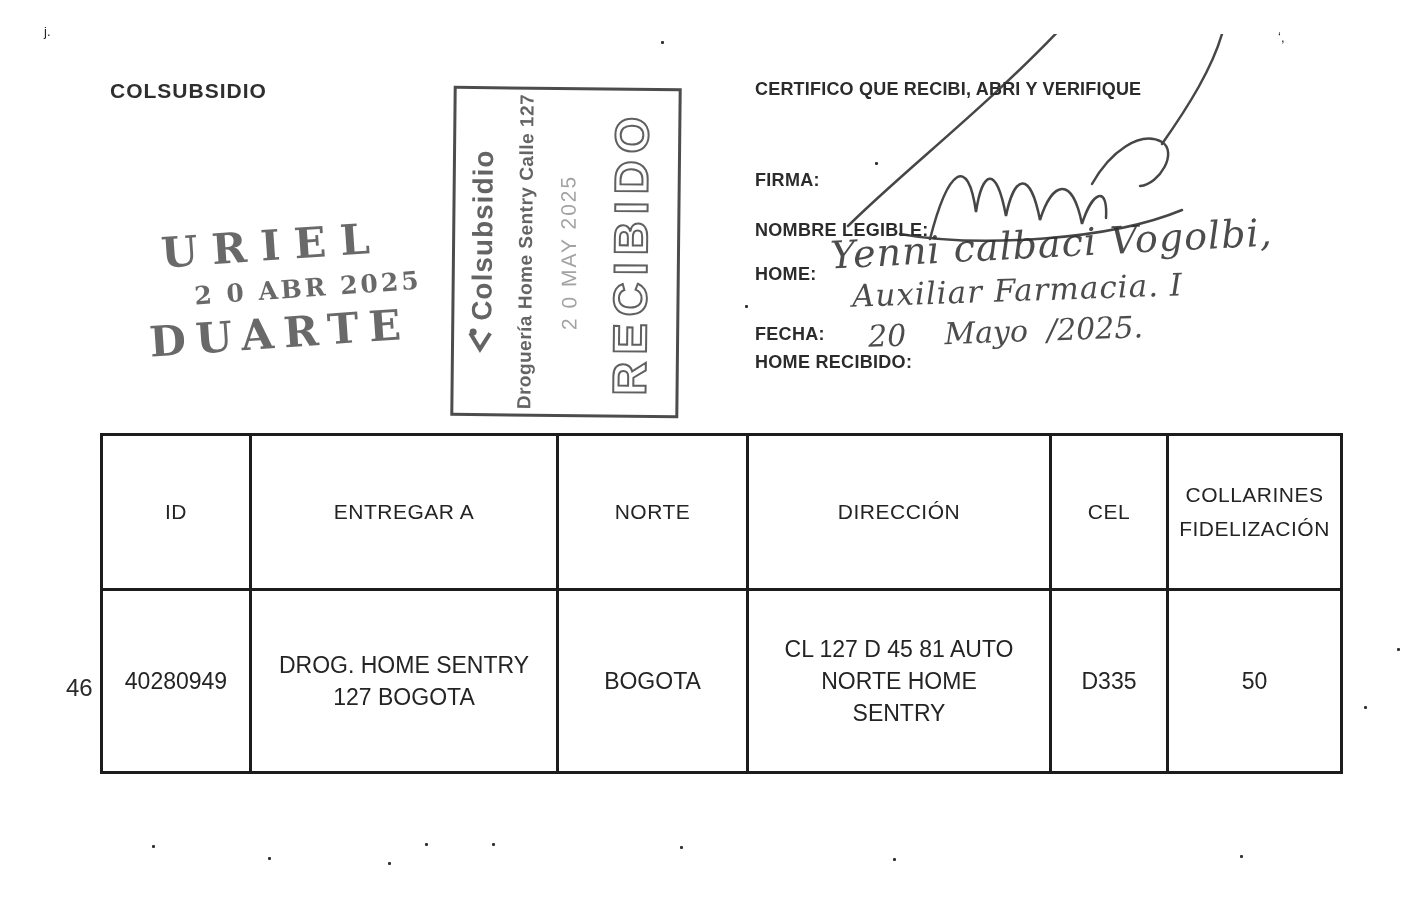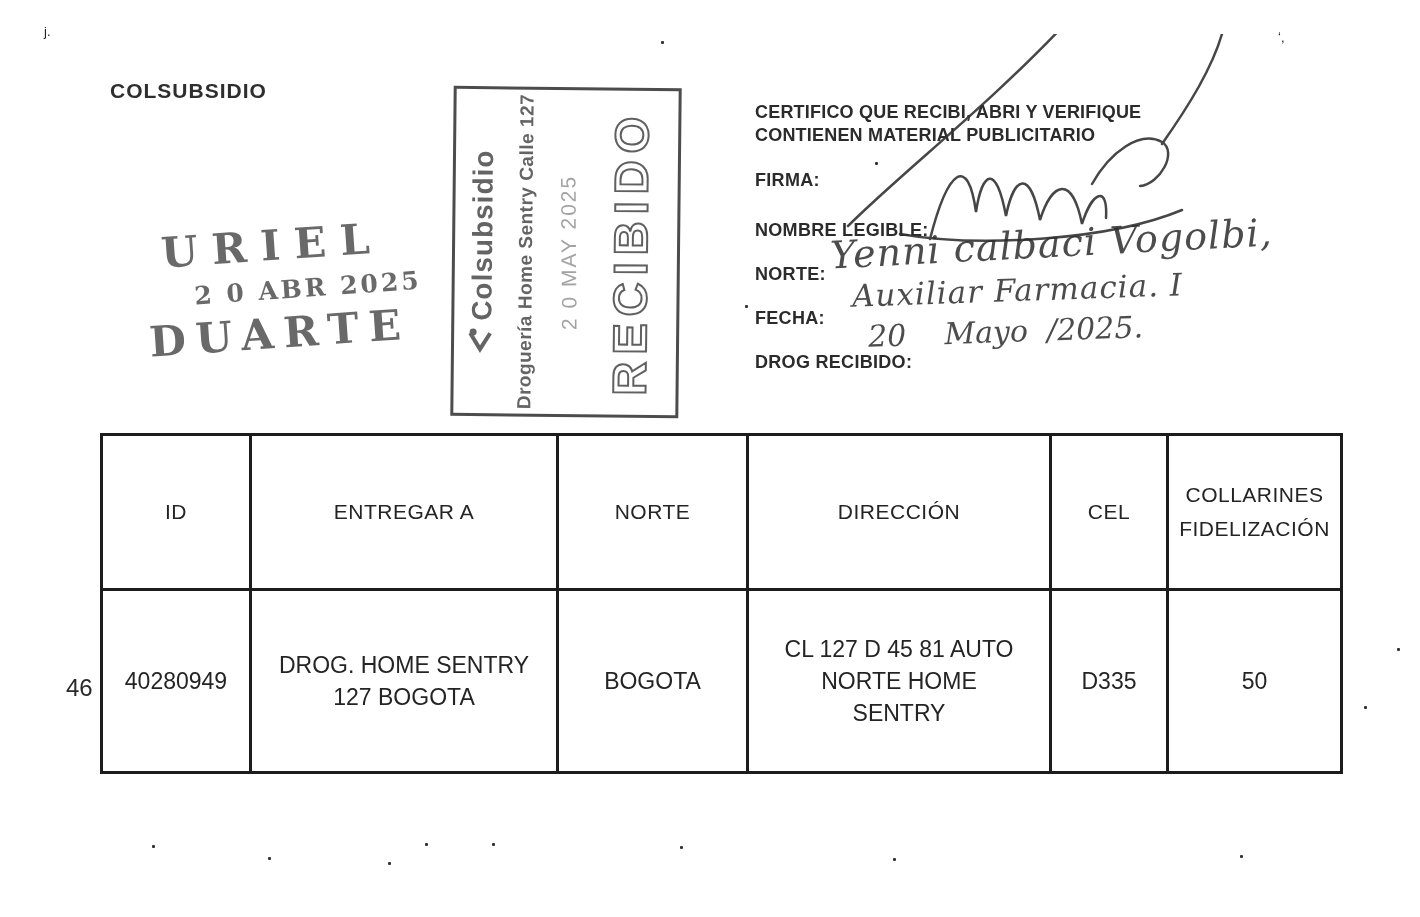--- a/index.html
+++ b/index.html
@@ -33,21 +33,21 @@
     display:flex;align-items:center;white-space:nowrap;}
   .stamp-date{font-size:21px;letter-spacing:2px;height:44px;opacity:.6;
     display:flex;align-items:center;transform:rotate(-1deg);}
   .stamp-status{font-size:47px;font-weight:bold;letter-spacing:7px;
     font-family:"Liberation Sans",sans-serif;color:transparent;
     -webkit-text-stroke:2px #454545;height:78px;display:flex;align-items:center;}
   .logo-icon{display:inline-block;width:26px;height:30px;}
 
   
   .cert-text{left:755px;top:78px;font-size:18px;font-weight:bold;
-    line-height:23px;letter-spacing:.2px;color:#2b2b2b;margin-top:23px;}
+    line-height:23px;letter-spacing:.2px;color:#2b2b2b;}
   .field-label{left:755px;font-size:18px;font-weight:bold;letter-spacing:.3px;color:#2b2b2b;}
 
   
   .hw{font-family:"DejaVu Serif",serif;font-style:italic;color:#2d2d2d;
     opacity:.85;white-space:pre;}
   .hw-name{left:830px;top:222px;font-size:38px;transform:rotate(-3deg);letter-spacing:1px;}
   .hw-cargo{left:852px;top:272px;font-size:31px;transform:rotate(-2deg);letter-spacing:1px;}
   .hw-fecha{left:868px;top:314px;font-size:30px;transform:rotate(-2deg);}
   .sig-svg{left:810px;top:34px;}
 
@@ -93,28 +93,27 @@
       <span>Colsubsidio</span>
     </div>
     <div class="stamp-location">Droguería Home Sentry Calle 127</div>
     <div class="stamp-date">2 0 MAY 2025</div>
     <div class="stamp-status">RECIBIDO</div>
   </div>
 </div>
 
 <div class="abs cert-text">
   <div>CERTIFICO QUE RECIBI, ABRI Y VERIFIQUE</div>
-  <div>CONTIENEN MATERIAL PUBLICITARIO</div>
 </div>
 
 <div class="abs field-label" style="top:170px;">FIRMA:</div>
 <div class="abs field-label" style="top:220px;">NOMBRE LEGIBLE:</div>
-<div class="abs field-label" style="top:264px;">NORTE:</div>
-<div class="abs field-label" style="top:308px;">FECHA:</div>
-<div class="abs field-label" style="top:352px;">DROG RECIBIDO:</div>
+<div class="abs field-label" style="top:264px;">HOME:</div>
+<div class="abs field-label" style="top:324px;">FECHA:</div>
+<div class="abs field-label" style="top:352px;">HOME RECIBIDO:</div>
 
 <svg class="abs sig-svg" width="470" height="210" viewBox="0 0 470 210">
   <g fill="none" stroke="#333" stroke-width="2.5" stroke-linecap="round" opacity="0.9">
     <path d="M38 192 C 90 140, 180 70, 255 -10"></path>
     <path d="M120 205 C 138 135, 158 120, 166 178 C 172 138, 186 128, 196 182 C 204 142, 220 134, 230 186 C 242 148, 262 140, 272 190 C 282 158, 298 150, 296 184"></path>
     <path d="M90 200 C 170 214, 300 206, 372 176"></path>
     <path d="M282 150 C 300 118, 330 96, 352 108 C 368 118, 350 150, 330 152"></path>
     <path d="M352 110 C 380 70, 402 34, 412 0"></path>
   </g>
 </svg>

